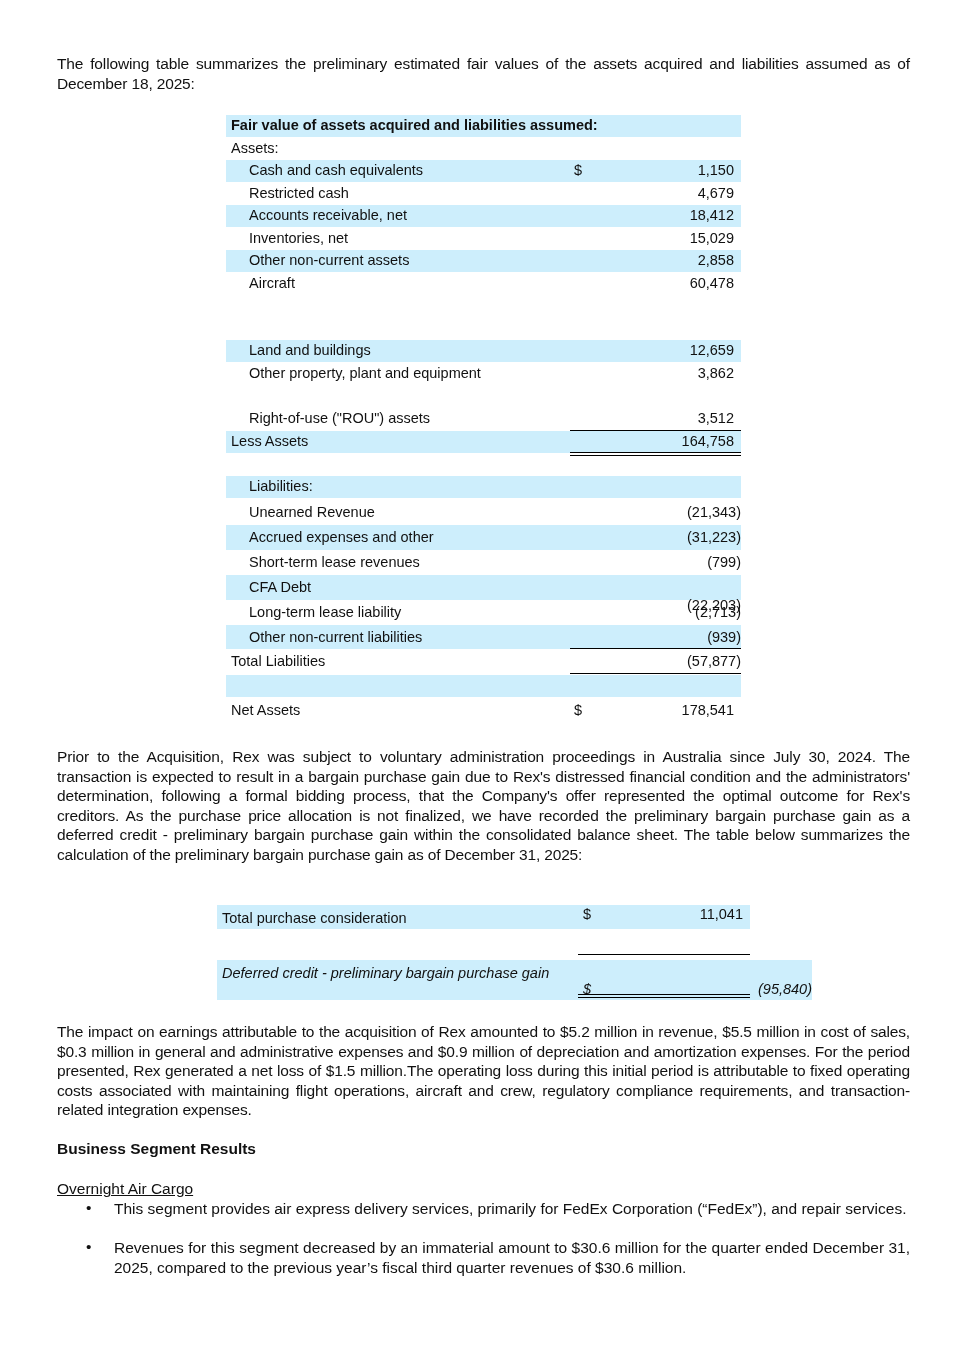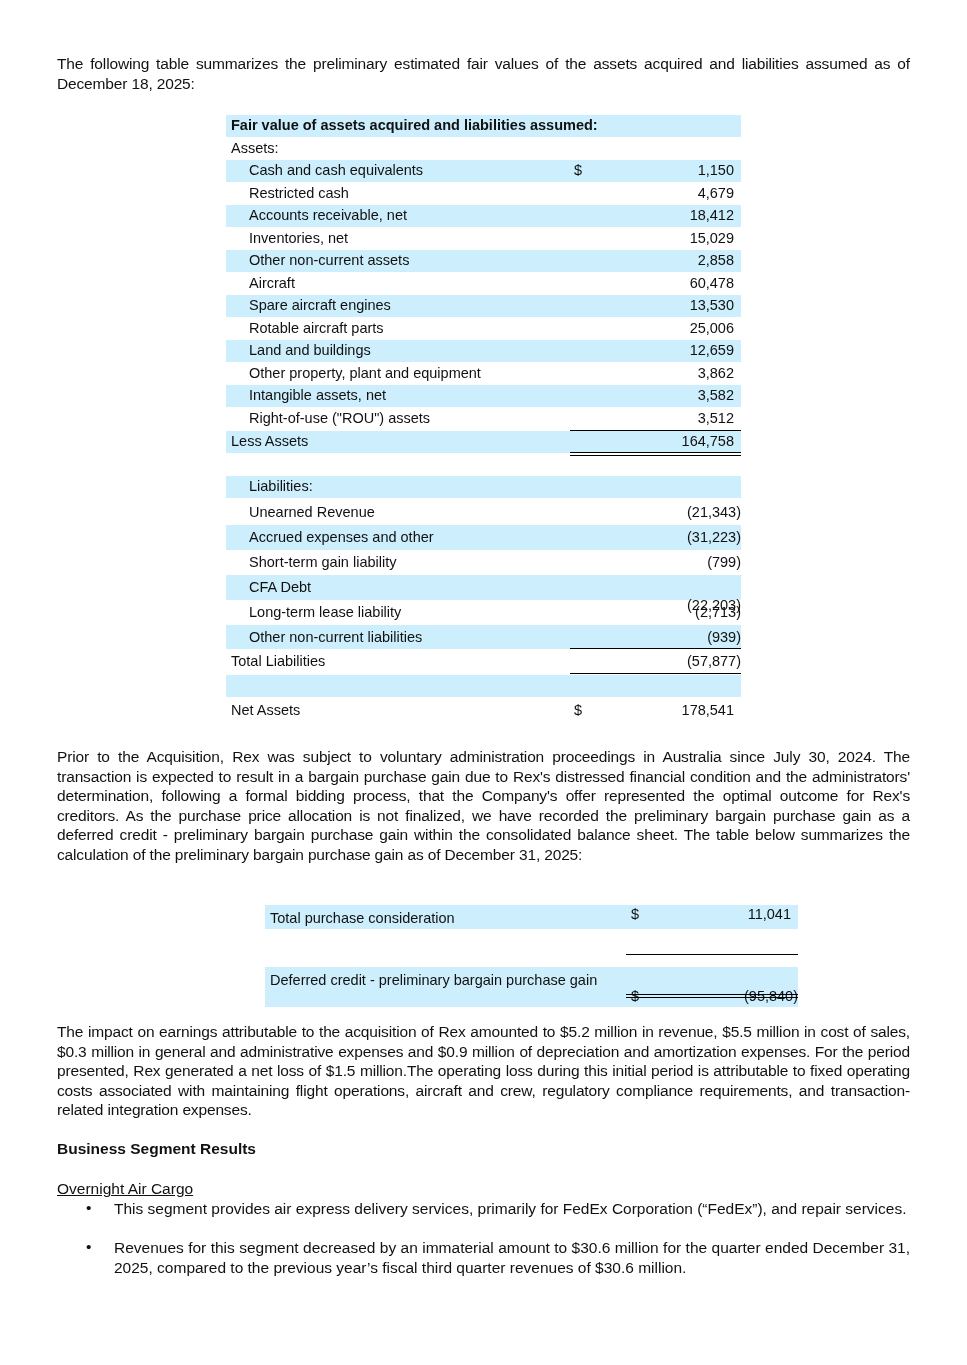--- a/index.html
+++ b/index.html
@@ -50,39 +50,27 @@
     <span class="val" style="right:7px;">15,029</span>
   </div>
   <div class="row shade" style="top:135px; width:515px;">
     <span class="lbl" style="left:23px;">Other non-current assets</span>
     <span class="val" style="right:7px;">2,858</span>
   </div>
   <div class="row" style="top:158px; width:515px;">
     <span class="lbl" style="left:23px;">Aircraft</span>
     <span class="val" style="right:7px;">60,478</span>
   </div>
-  <div class="row shade" style="top:180px; width:515px;">
-    <span class="lbl" style="left:23px;">Spare aircraft engines</span>
-    <span class="val" style="right:7px;">13,530</span>
-  </div>
-  <div class="row" style="top:203px; width:515px;">
-    <span class="lbl" style="left:23px;">Rotable aircraft parts</span>
-    <span class="val" style="right:7px;">25,006</span>
-  </div>
   <div class="row shade" style="top:225px; width:515px;">
     <span class="lbl" style="left:23px;">Land and buildings</span>
     <span class="val" style="right:7px;">12,659</span>
   </div>
   <div class="row" style="top:248px; width:515px;">
     <span class="lbl" style="left:23px;">Other property, plant and equipment</span>
     <span class="val" style="right:7px;">3,862</span>
-  </div>
-  <div class="row shade" style="top:270px; width:515px;">
-    <span class="lbl" style="left:23px;">Intangible assets, net</span>
-    <span class="val" style="right:7px;">3,582</span>
   </div>
   <div class="row" style="top:293px; width:515px;">
     <span class="lbl" style="left:23px;">Right-of-use ("ROU") assets</span>
     <span class="val" style="right:7px;">3,512</span>
   </div>
   <div class="line-top" style="top:315px; left:344px; width:171px;"></div>
   <div class="row shade" style="top:316px; width:515px;">
     <span class="lbl" style="left:5px;">Less Assets</span>
     <span class="val" style="right:7px;">164,758</span>
   </div>
@@ -93,21 +81,21 @@
   </div>
   <div class="row" style="top:385px; width:515px; height:25px;">
     <span class="lbl" style="left:23px; top:4px;">Unearned Revenue</span>
     <span class="val" style="right:0; top:4px;">(21,343)</span>
   </div>
   <div class="row shade" style="top:410px; width:515px; height:25px;">
     <span class="lbl" style="left:23px; top:4px;">Accrued expenses and other</span>
     <span class="val" style="right:0; top:4px;text-align:center;">(31,223)</span>
   </div>
   <div class="row" style="top:435px; width:515px; height:25px;">
-    <span class="lbl" style="left:23px; top:4px;">Short-term gain liability</span>
+    <span class="lbl" style="left:23px; top:4px;">Short-term lease revenues</span>
     <span class="val" style="right:0; top:4px;">(799)</span>
   </div>
   <div class="row shade" style="top:460px; width:515px; height:25px;">
     <span class="lbl" style="left:23px; top:4px;">CFA Debt</span>
     <span class="val" style="right:0; top:4px;margin-top:18px;">(22,203)</span>
   </div>
   <div class="row" style="top:485px; width:515px; height:25px;">
     <span class="lbl" style="left:23px; top:4px;">Long-term lease liability</span>
     <span class="val" style="right:0; top:4px;">(2,713)</span>
   </div>
@@ -124,28 +112,28 @@
   <div class="row shade" style="top:560px; width:515px; height:22px;"></div>
   <div class="row" style="top:584px; width:515px; height:24px;">
     <span class="lbl" style="left:5px; top:3px;">Net Assets</span>
     <span class="dollar" style="left:348px; top:3px;">$</span>
     <span class="val" style="right:7px; top:3px;">178,541</span>
   </div>
 </div>
 
 <div class="para" style="top:747px;">Prior to the Acquisition, Rex was subject to voluntary administration proceedings in Australia since July 30, 2024. The transaction is expected to result in a bargain purchase gain due to Rex's distressed financial condition and the administrators' determination, following a formal bidding process, that the Company's offer represented the optimal outcome for Rex's creditors. As the purchase price allocation is not finalized, we have recorded the preliminary bargain purchase gain as a deferred credit - preliminary bargain purchase gain within the consolidated balance sheet. The table below summarizes the calculation of the preliminary bargain purchase gain as of December 31, 2025:</div>
 
-<div class="tbl" style="left:217px; top:905px; width:533px; height:92px;margin-left:48px;">
+<div class="tbl" style="left:217px; top:905px; width:533px; height:92px;">
   <div class="row shade" style="top:0; width:533px; height:24px;">
     <span class="lbl" style="left:5px; top:5px;">Total purchase consideration</span>
     <span class="dollar" style="left:366px; top:1px;">$</span>
     <span class="val" style="right:7px; top:1px;">11,041</span>
   </div>
   <div class="line-top" style="top:49px; left:361px; width:172px;"></div>
-  <div class="row shade" style="top:62px; width:533px; height:40px;">
+  <div class="row shade" style="top:55px; width:595px; height:40px;font-style:italic;">
     <span class="lbl" style="left:5px; top:5px; white-space:normal; width:340px; line-height:16px;">Deferred credit - preliminary bargain purchase gain</span>
     <span class="dollar" style="left:366px; top:21px;">$</span>
     <span class="val" style="right:0; top:21px;">(95,840)</span>
   </div>
   <div class="dbl" style="top:89px; left:361px; width:172px;"></div>
 </div>
 
 <div class="para" style="top:1022px;">The impact on earnings attributable to the acquisition of Rex amounted to $5.2 million in revenue, $5.5 million in cost of sales, $0.3 million in general and administrative expenses and $0.9 million of depreciation and amortization expenses. For the period presented, Rex generated a net loss of $1.5 million.The operating loss during this initial period is attributable to fixed operating costs associated with maintaining flight operations, aircraft and crew, regulatory compliance requirements, and transaction-related integration expenses.</div>
 
 <div class="heading" style="top:1140px;">Business Segment Results</div>

